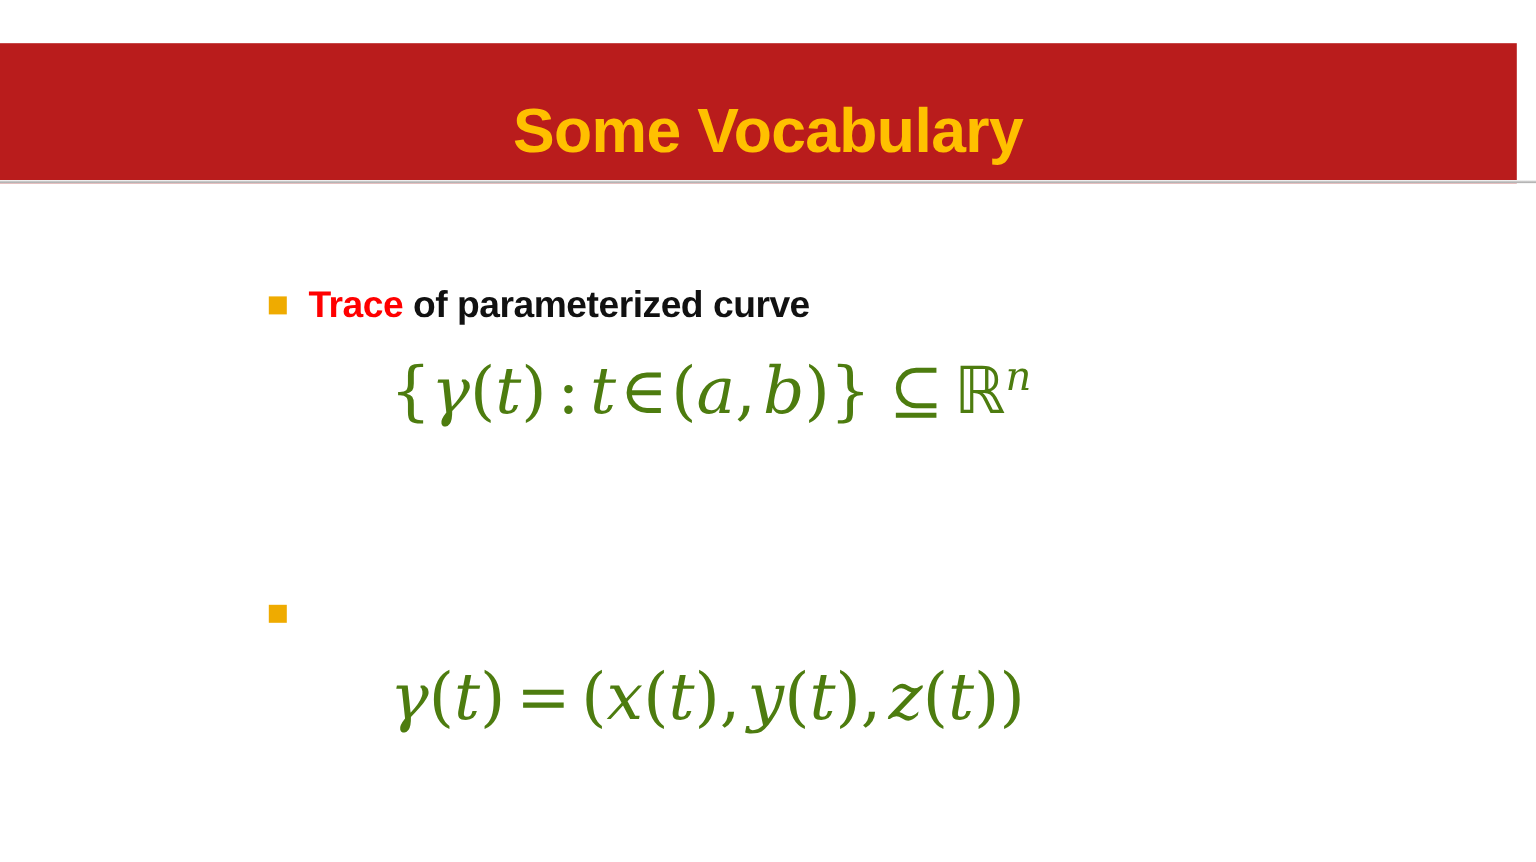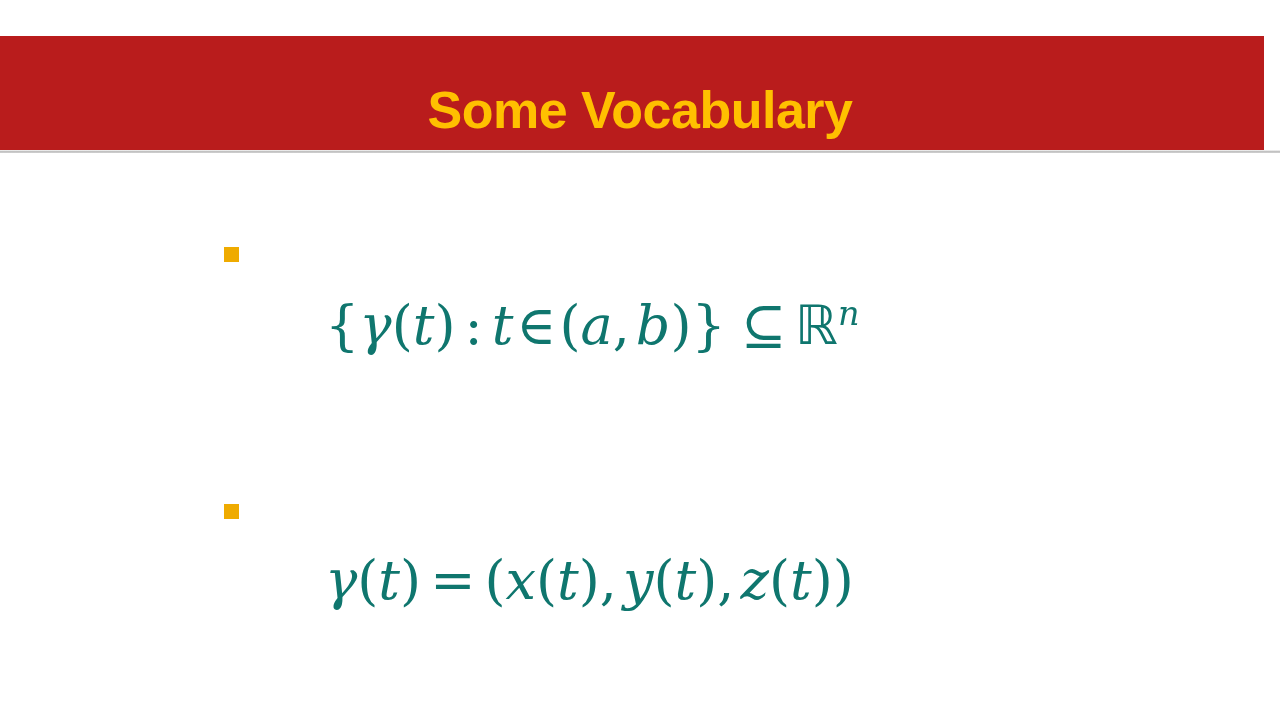--- a/index.html
+++ b/index.html
@@ -106,21 +106,21 @@
   }
   .rest {
     color: #111111;
   }
 
   
   .math-line {
     padding-left: 325px;
     font-family: "DejaVu Serif", "Liberation Serif", serif;
     font-size: 54px;
-    color: #0f766e;
+    color: #4d7c0f;
     white-space: nowrap;
     line-height: 1.15;
   }
   .math-line.m1 { margin-top: 20px; }
   .math-line.m2 { margin-top: 18px; }
 
   .mi {
     font-style: italic;
     font-family: "DejaVu Serif", "Liberation Serif", serif;
   }
@@ -153,20 +153,21 @@
   <div class="slide-header">
     <div class="slide-title">Some Vocabulary</div>
   </div>
   <div class="header-divider"></div>
 
   <div class="slide-body">
 
     <div class="bullet-block block-1">
       <div class="bullet-line">
         <span class="bullet-marker"></span>
+        <span class="bullet-text"><span class="kw">Trace</span><span class="rest"> of parameterized curve</span></span>
       </div>
       <div class="math-line m1">
         <span class="mbrace">{</span><span class="mi">γ</span><span class="mbrace">(</span><span class="mi">t</span><span class="mbrace">)</span><span class="mspace-sm"></span><span class="mo">:</span><span class="mspace-sm"></span><span class="mi">t</span><span class="mo">∈</span><span class="mbrace">(</span><span class="mi">a</span><span class="mbrace">,</span><span class="mspace-sm"></span><span class="mi">b</span><span class="mbrace">)</span><span class="mbrace">}</span><span class="mspace"></span><span class="mo">⊆</span><span class="mspace-sm"></span><span class="mbb">ℝ</span><span class="msup">n</span>
       </div>
     </div>
 
     <div class="bullet-block block-2">
       <div class="bullet-line">
         <span class="bullet-marker"></span>
       </div>

